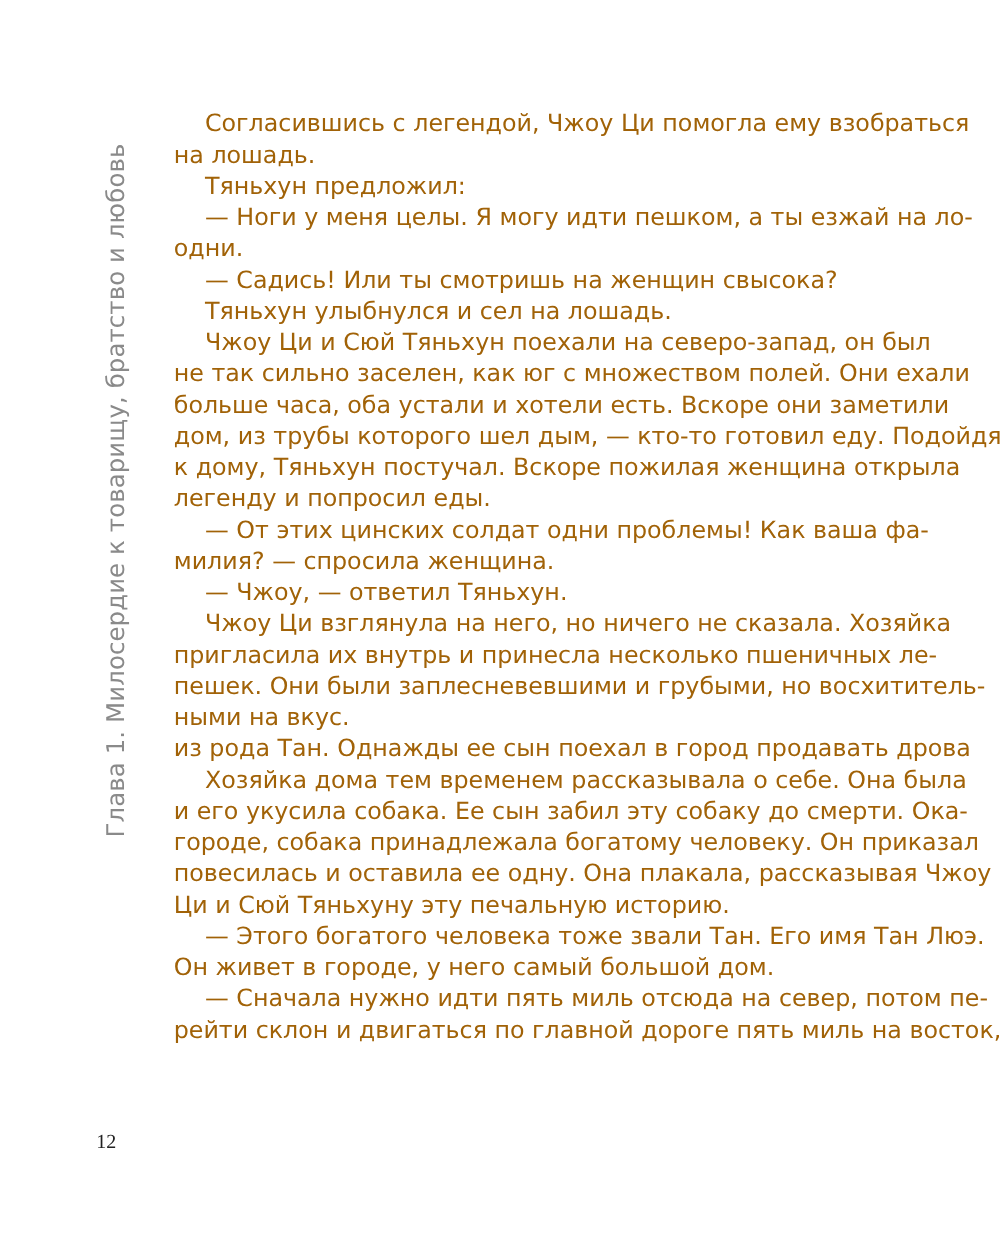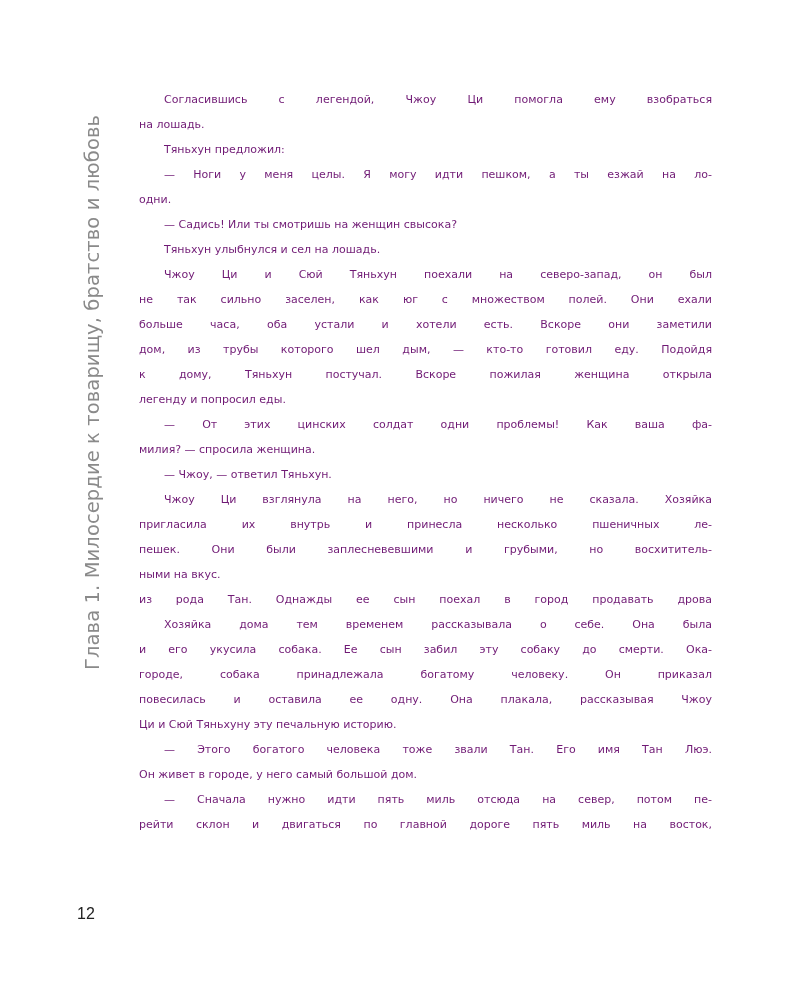--- a/index.html
+++ b/index.html
@@ -5,29 +5,29 @@
   html, body { margin:0; padding:0; background:#ffffff; }
   body { width:800px; height:1000px; position:relative; overflow:hidden; }
   .side-title {
     position:absolute; left:78px; top:670px; width:600px; height:30px;
     transform-origin:0 0; transform:rotate(-90deg);
     font-family:"DejaVu Sans", sans-serif; font-size:19.5px; color:#8a8a8a;
     white-space:nowrap; line-height:30px; letter-spacing:0.1px;
   }
   .text-block {
     position:absolute; left:139px; top:87px; width:573px;
-    font-family:"DejaVu Sans", sans-serif; font-size:11px; color:#701a75;
+    font-family:"DejaVu Sans", sans-serif; font-size:19px; color:#a16207;
     line-height:25px;
   }
   .line { white-space:nowrap; height:25px; text-align:justify; text-align-last:justify; }
   .line.last { text-align-last:left; }
   .line.indent { padding-left:25px; }
   .page-number {
     position:absolute; left:77px; top:905px;
-    font-family:Liberation Sans, sans-serif; font-size:16px; color:#222;
+    font-family:Liberation Serif, serif; font-size:16px; color:#222;
   }
 </style>
 </head>
 <body>
 
 <div class="side-title">Глава 1. Милосердие к товарищу, братство и любовь</div>
 
 <div class="text-block" id="text-block">
     <div class="line indent">Согласившись с легендой, Чжоу Ци помогла ему взобраться</div>
     <div class="line last">на лошадь.</div>

